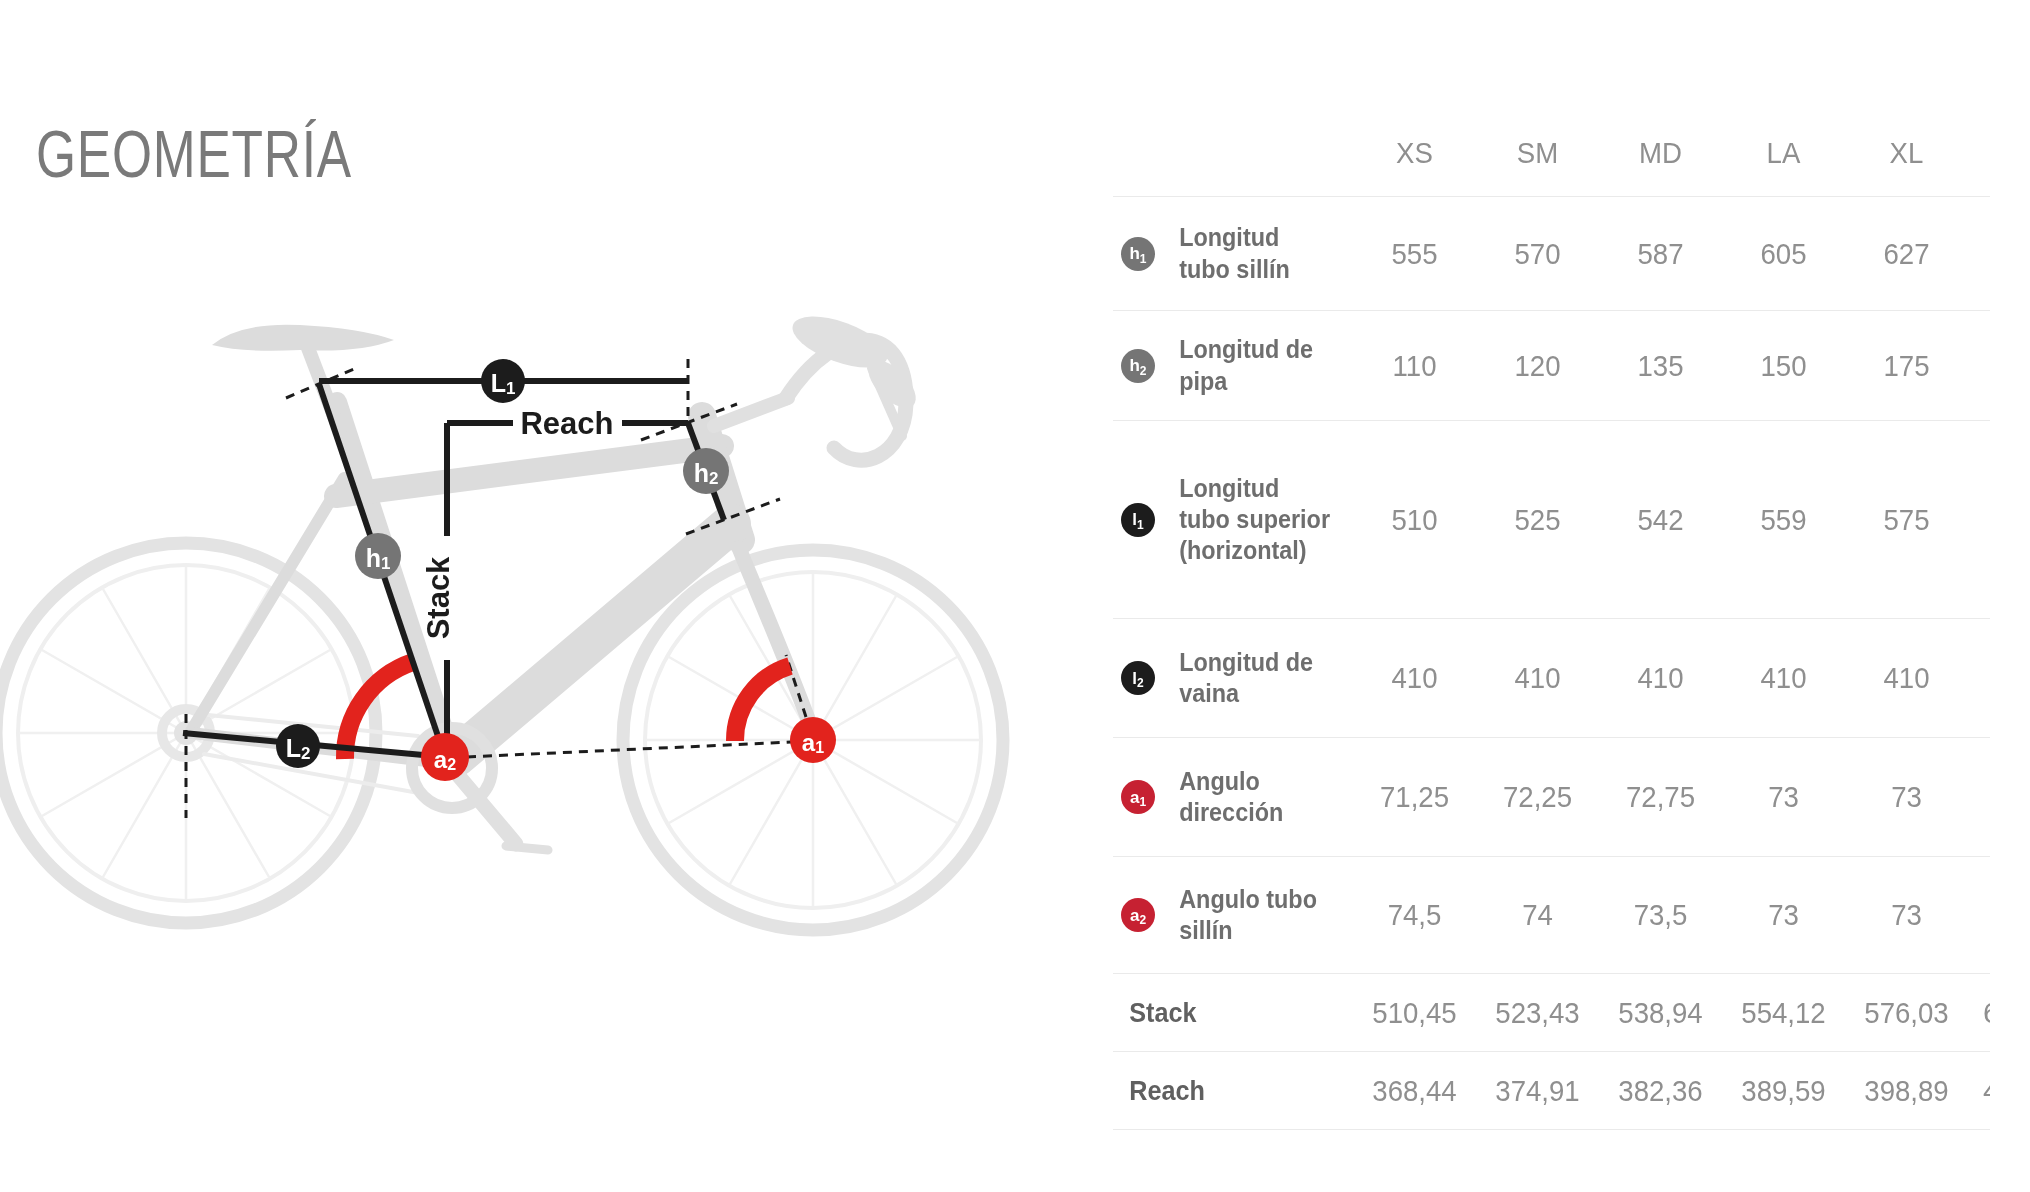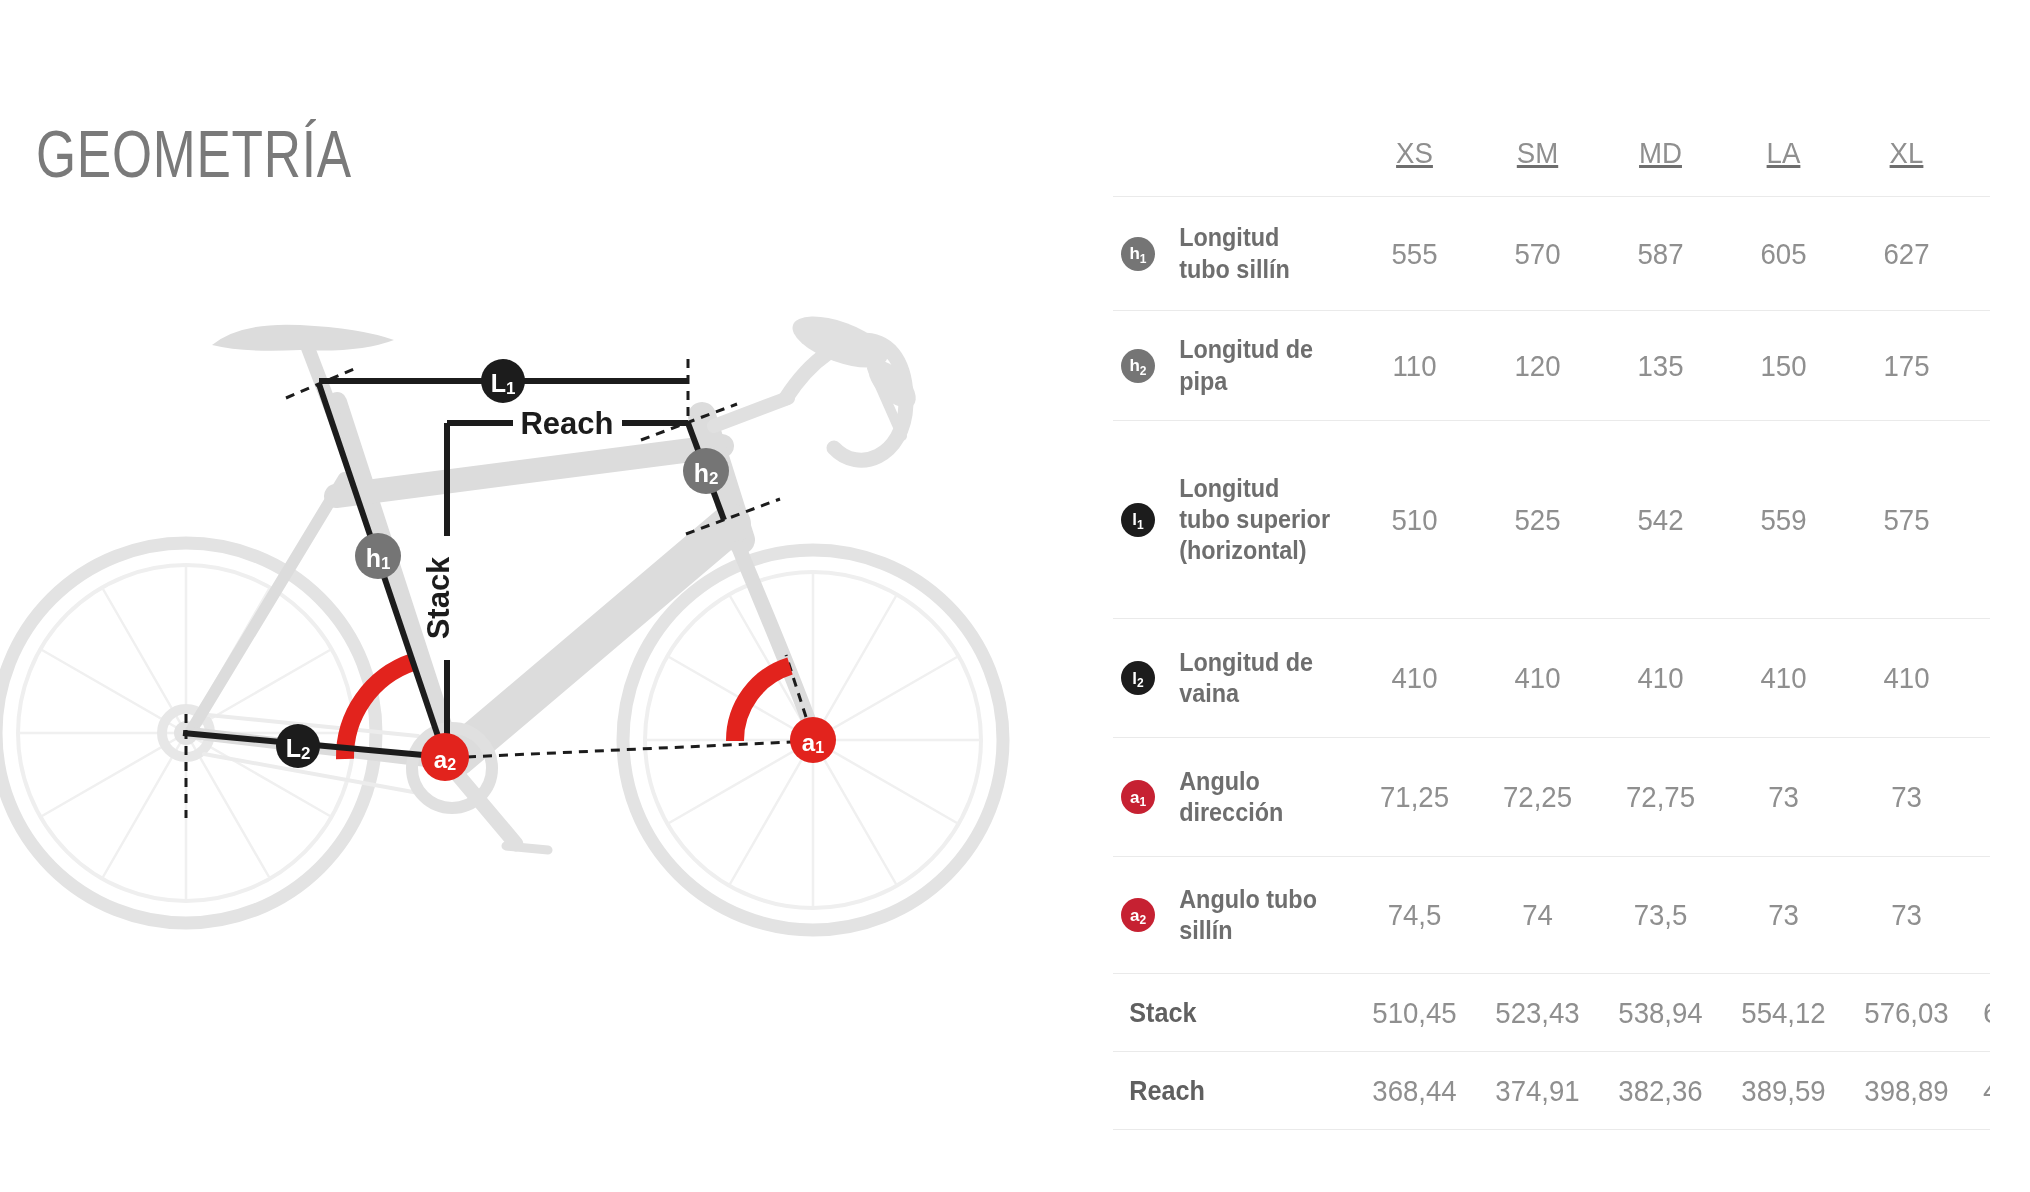--- a/index.html
+++ b/index.html
@@ -23,21 +23,21 @@
   
   .geo-table{
     position:absolute;left:1113px;top:110px;width:877px;overflow:hidden;
     color:#6e6e6e;
   }
   .trow{
     display:grid;grid-template-columns:50px 190px repeat(6,123px);
     align-items:center;border-bottom:1px solid #eaeaea;box-sizing:border-box;
   }
   .trow.simple{grid-template-columns:240px repeat(6,123px);}
-  .rh{height:87px;text-decoration:underline;} .r0{height:114px;} .r1{height:110px;} .r2{height:198px;}
+  .rh{height:87px;} .r0{height:114px;} .r1{height:110px;} .r2{height:198px;}
   .r3{height:119px;} .r4{height:119px;} .r5{height:117px;} .r6{height:78px;} .r7{height:78px;}
   .hcell{ text-align:center;font-size:30px;color:#8f8f8f;transform:scaleX(.92);}
   .v{ text-align:center;font-size:30px;color:#8f8f8f;transform:scaleX(.92);}
   .c6{ text-align:left;padding-left:15px;transform:none;}
   .rlabel{
     font-weight:bold;font-size:26px;line-height:1.2;color:#6e6e6e;
     padding-left:18px;transform:scaleX(.9);transform-origin:0 50%;
   }
   .rlabel.big{font-size:28px;color:#606060;}
   .bcell{display:flex;justify-content:center;}

